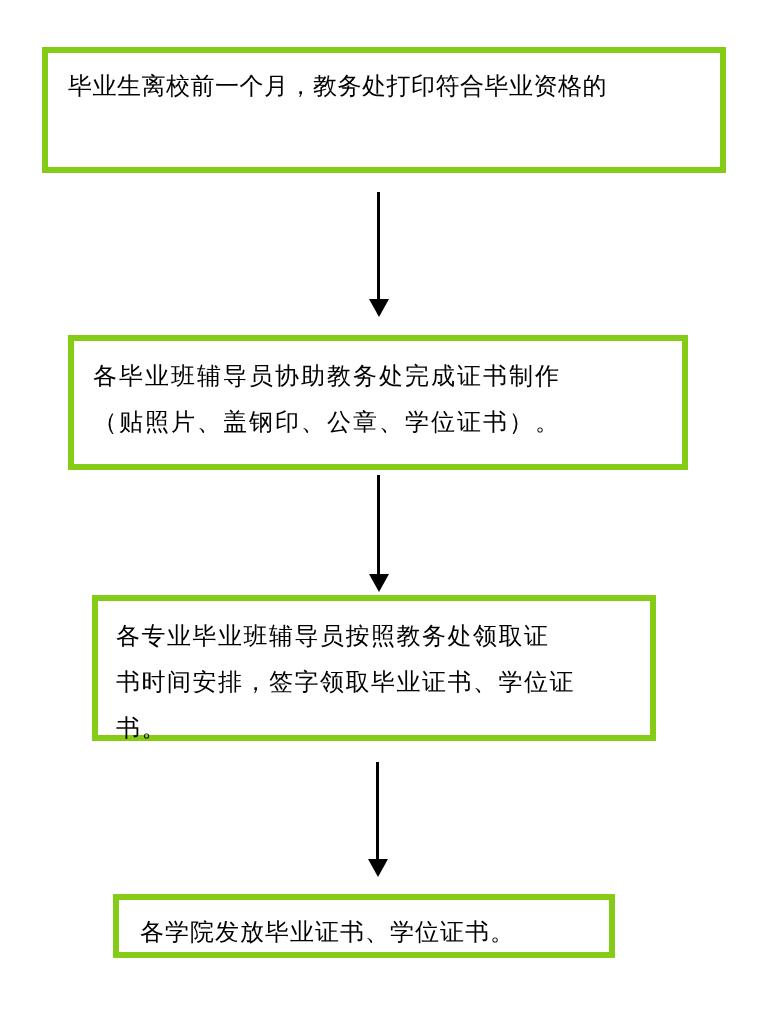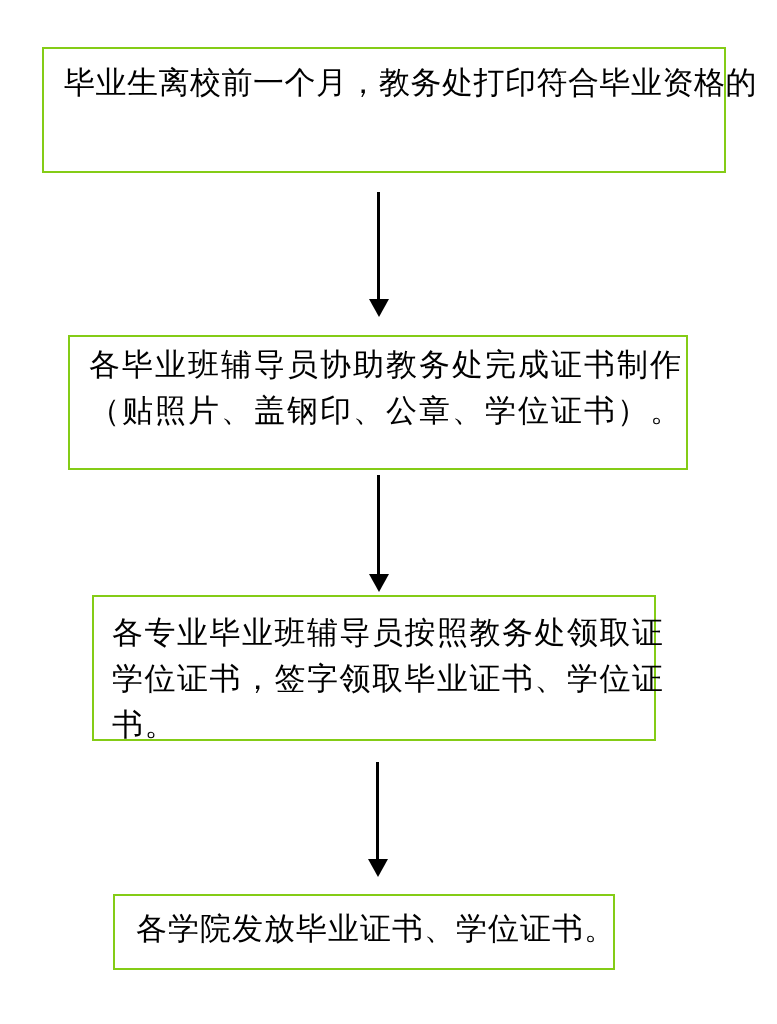--- a/index.html
+++ b/index.html
@@ -12,30 +12,30 @@
     width: 777px;
     height: 1024px;
     background: #ffffff;
     font-family: "DejaVu Serif", "Liberation Serif", serif;
     color: #000000;
     overflow: hidden;
   }
   .flow-box {
     position: absolute;
     box-sizing: border-box;
-    border: 2px solid #84cc16;
+    border: 6px solid #84cc16;
     background: #ffffff;
-    font-size: 31px;
+    font-size: 24px;
     line-height: 46px;
     white-space: nowrap;
   }
   #box1 { left: 42px;  top: 47px;  width: 684px; height: 126px; padding: 10px 18px 0 20px; letter-spacing: 0.5px; }
-  #box2 { left: 68px;  top: 335px; width: 620px; height: 135px; padding: 4px 14px 0 19px;  letter-spacing: 2px; }
+  #box2 { left: 68px;  top: 335px; width: 620px; height: 135px; padding: 12px 14px 0 19px;  letter-spacing: 2px; }
   #box3 { left: 92px;  top: 595px; width: 564px; height: 146px; padding: 12px 12px 4px 18px; letter-spacing: 1.5px; }
-  #box4 { left: 113px; top: 894px; width: 502px; height: 76px;  padding: 9px 8px 0 21px;  letter-spacing: 1px; }
+  #box4 { left: 113px; top: 894px; width: 502px; height: 64px;  padding: 9px 8px 0 21px;  letter-spacing: 1px; }
 
   .arrow { position: absolute; }
   .arrow .shaft {
     position: absolute;
     width: 3px;
     background: #000000;
   }
   .arrow .head {
     position: absolute;
     width: 0;
@@ -73,21 +73,21 @@
     <div>（贴照片、盖钢印、公章、学位证书）。</div>
   </div>
 
   <div class="arrow" id="arrow2">
     <div class="shaft"></div>
     <div class="head"></div>
   </div>
 
   <div class="flow-box" id="box3">
     <div>各专业毕业班辅导员按照教务处领取证</div>
-    <div>学位证书，签字领取毕业证书、学位证</div>
+    <div>书时间安排，签字领取毕业证书、学位证</div>
     <div>书。</div>
   </div>
 
   <div class="arrow" id="arrow3">
     <div class="shaft"></div>
     <div class="head"></div>
   </div>
 
   <div class="flow-box" id="box4">
     <div>各学院发放毕业证书、学位证书。</div>

